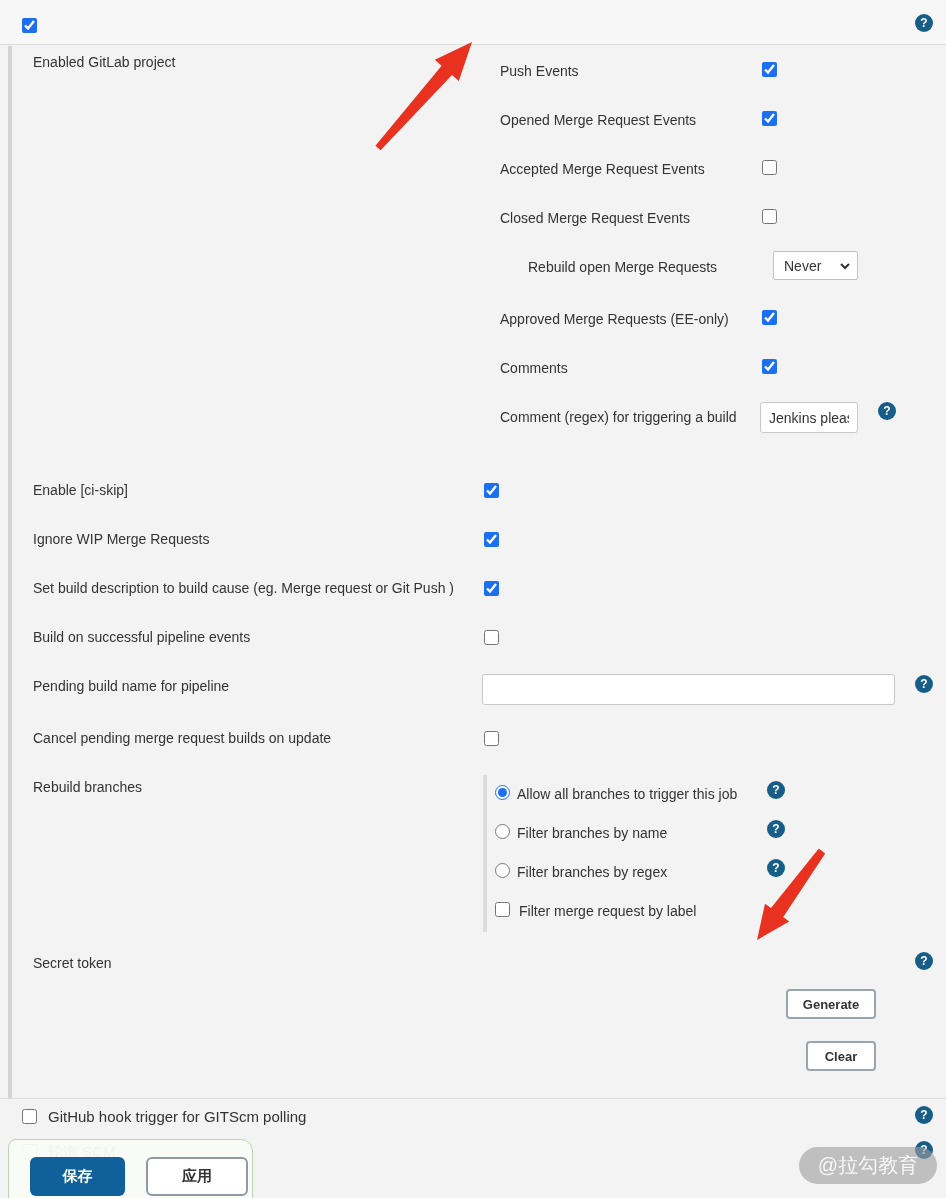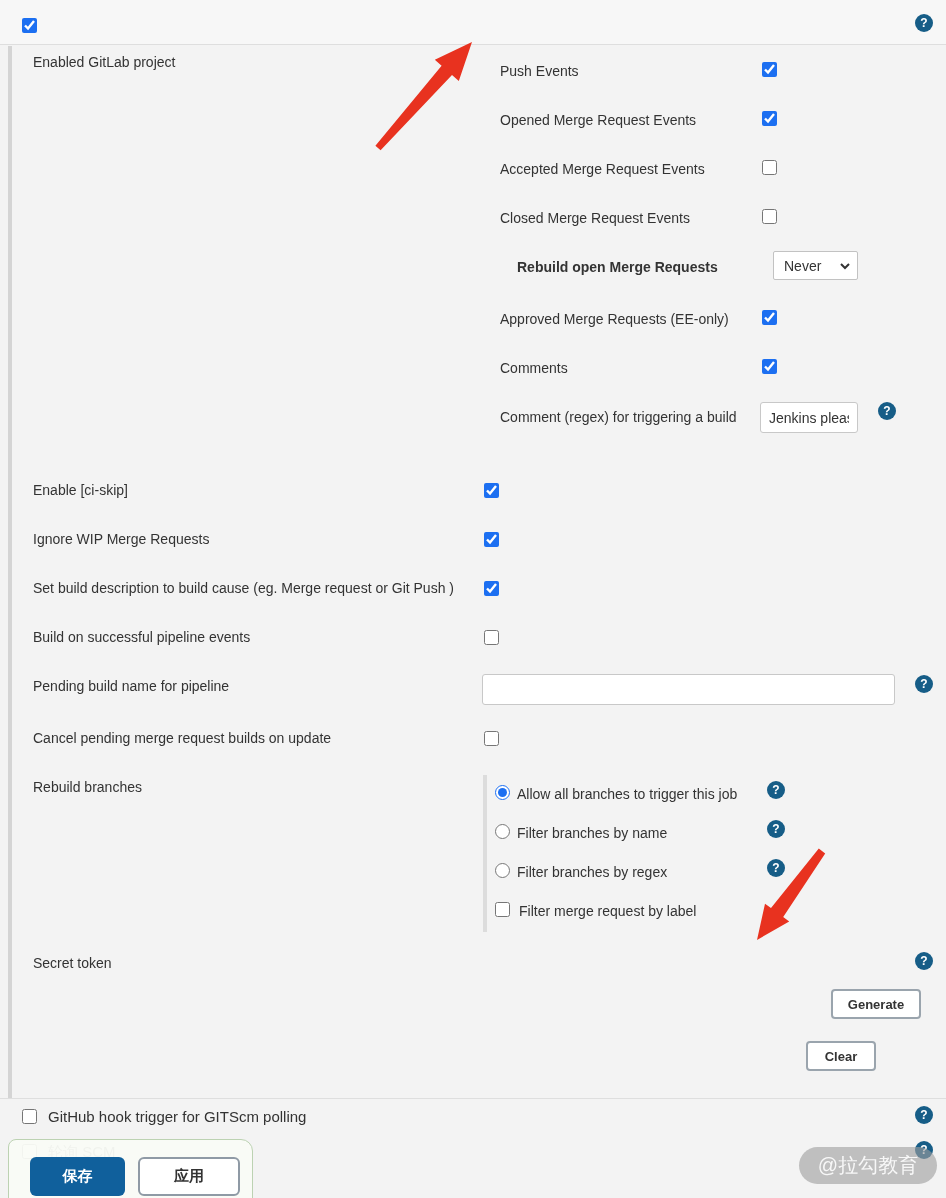--- a/index.html
+++ b/index.html
@@ -22,21 +22,21 @@
         border-radius: 2px; background: #fff; font-family: "Liberation Sans", sans-serif; font-size: 14px; color: #333;
         padding: 0 24px 0 10px; cursor: pointer; }
   .sel-wrap svg { position: absolute; right: 7px; top: 9px; pointer-events: none; }
   .btn-sec { position: absolute; background: #fff; border: 2px solid #9aa4ad; border-radius: 4px;
         font-family: "Liberation Sans", sans-serif; font-size: 13px; font-weight: 600; color: #333; cursor: pointer; }
   .blurred { filter: blur(4px); opacity: .8; }
   .panel { position: absolute; left: 8px; top: 1139px; width: 245px; height: 70px; background: rgba(250,252,246,0.9);
         border: 1px solid #bcd2b2; border-radius: 8px 12px 0 0; }
   .btn-save { position: absolute; left: 30px; top: 1157px; width: 95px; height: 39px; background: #10609c; color: #fff;
         border: none; border-radius: 6px; font-family: "Liberation Sans", sans-serif; font-size: 15px; font-weight: 600; cursor: pointer; }
-  .btn-apply { position: absolute; left: 138px; top: 1157px; width: 102px; height: 39px; background: #fff; color: #333;
+  .btn-apply { position: absolute; left: 146px; top: 1157px; width: 102px; height: 39px; background: #fff; color: #333;
         border: 2px solid #8f9aa5; border-radius: 6px; font-family: "Liberation Sans", sans-serif; font-size: 15px; font-weight: 600; cursor: pointer; }
   .watermark { position: absolute; left: 799px; top: 1147px; width: 138px; height: 37px; border-radius: 19px;
         background: rgba(158,158,158,0.62); color: rgba(255,255,255,0.88); font-size: 20px; text-align: center; line-height: 37px; }
   .arrows { position: absolute; left: 0; top: 0; pointer-events: none; z-index: 50; }
 </style>
 </head>
 <body>
 
 <div class="page">
 
@@ -53,21 +53,21 @@
 
   <div class="lbl" style="left:500px; top:111px;">Opened Merge Request Events</div>
   <input type="checkbox" style="left: 762px; top: 111px;" checked="">
 
   <div class="lbl" style="left:500px; top:160px;">Accepted Merge Request Events</div>
   <input type="checkbox" style="left: 762px; top: 160px;">
 
   <div class="lbl" style="left:500px; top:209px;">Closed Merge Request Events</div>
   <input type="checkbox" style="left: 762px; top: 209px;">
 
-  <div class="lbl" style="left:517px; top:258px;font-weight:bold;">Rebuild open Merge Requests</div>
+  <div class="lbl" style="left:528px; top:258px;">Rebuild open Merge Requests</div>
   <div class="sel-wrap">
     <select>
       <option>Never</option>
     </select>
     <svg width="12" height="12" viewBox="0 0 12 12">
         <polyline points="2,4 6,8 10,4" fill="none" stroke="#333" stroke-width="2"></polyline>
       </svg>
   </div>
 
   <div class="lbl" style="left:500px; top:310px;">Approved Merge Requests (EE-only)</div>
@@ -112,21 +112,21 @@
 
   <input type="radio" name="branches" style="left: 495px; top: 863px;">
   <div class="lbl" style="left:517px; top:863px;">Filter branches by regex</div>
   <div class="help" style="left:767px; top:859px;">?</div>
 
   <input type="checkbox" style="left: 495px; top: 902px;">
   <div class="lbl" style="left:519px; top:902px;">Filter merge request by label</div>
 
   <div class="lbl" style="left:33px; top:954px;">Secret token</div>
   <div class="help" style="left:915px; top:952px;">?</div>
-  <button class="btn-sec" style="left:786px; top:989px; width:90px; height:30px;margin-left:45px;">Generate</button>
+  <button class="btn-sec" style="left:786px; top:989px; width:90px; height:30px;">Generate</button>
   <button class="btn-sec" style="left:806px; top:1041px; width:70px; height:30px;">Clear</button>
 
   <div class="bottom-divider"></div>
 
   <input type="checkbox" style="left: 22px; top: 1109px;">
   <div class="lbl lbl-lg" style="left:48px; top:1107px;">GitHub hook trigger for GITScm polling</div>
   <div class="help" style="left:915px; top:1106px;">?</div>
 
   <input type="checkbox" style="left: 22px; top: 1144px; opacity: 0.55;">
   <div class="lbl lbl-lg" style="left:48px; top:1142px; color:#9a9a9a;">轮询 SCM</div>

